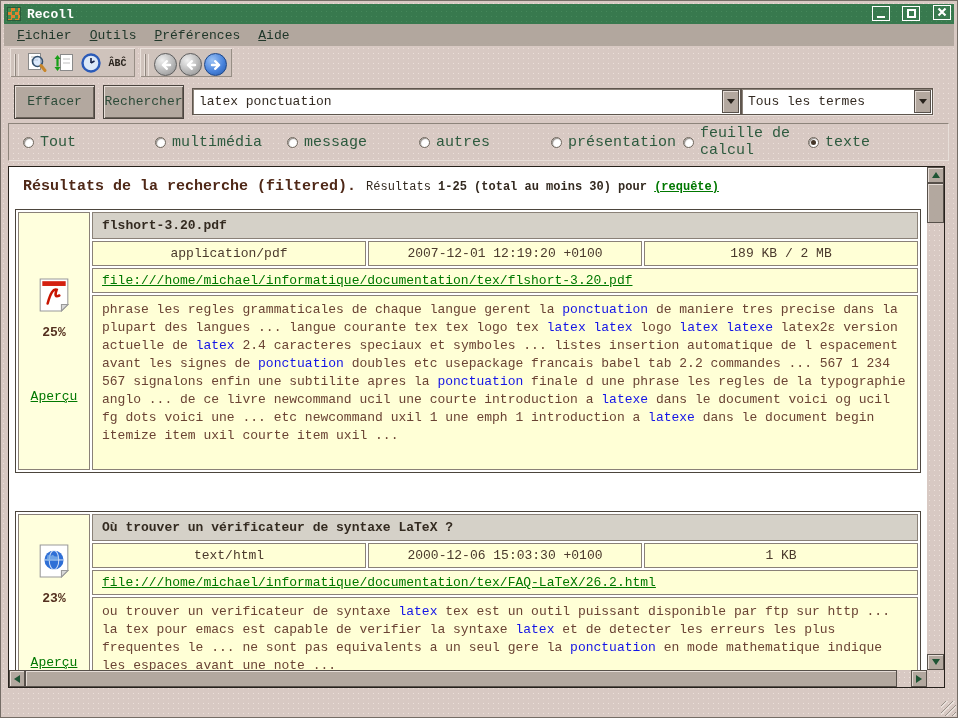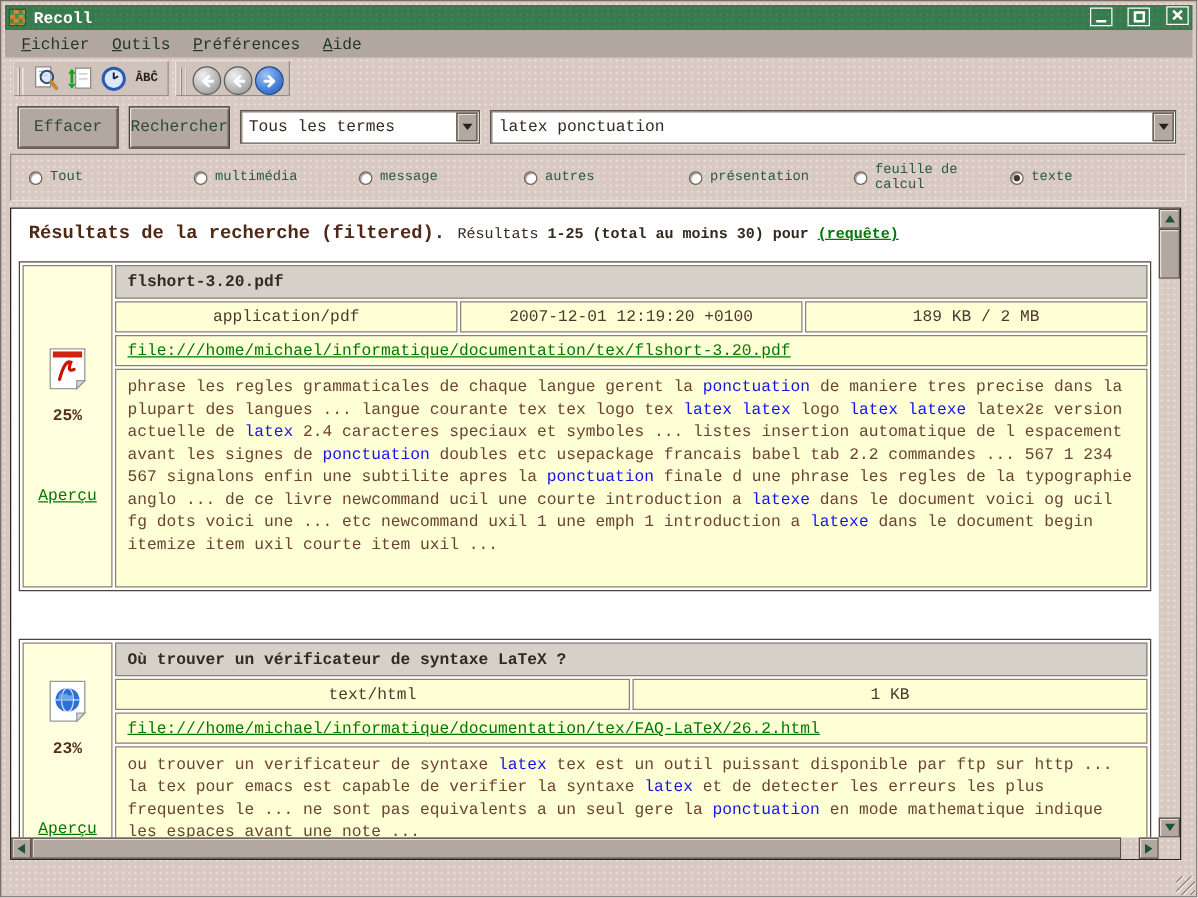--- a/index.html
+++ b/index.html
@@ -66,21 +66,21 @@
   .filterbar { height: 38px; margin: 8px 5px 0 4px; border: 1px solid;
                border-color: #8d847b #e8dfd9 #e8dfd9 #8d847b;
                display: flex; align-items: center; padding-left: 14px; flex: 0 0 38px; }
   .filter { display: flex; align-items: center; flex: 0 0 132px; cursor: default; }
   .filter:nth-child(6) { flex-basis: 125px; }
   .filter:last-child { flex-basis: auto; }
   .radio { width: 11px; height: 11px; border-radius: 50%; background: #fff;
            border: 1px solid #6e665c; box-shadow: inset 1px 1px 1px rgba(60,50,40,.55); flex: 0 0 11px; }
   .radio.on::after { content: ""; display: block; width: 5px; height: 5px; margin: 2px;
                      border-radius: 50%; background: #45372a; }
-  .flabel { font-size: 11px; color: #2d5a3e; margin-left: 6px; }
+  .flabel { font-size: 15px; color: #2d5a3e; margin-left: 6px; }
 
   
   .results-frame { flex: 1; min-height: 0; margin: 5px 9px 0 4px; border: 1px solid #26211c;
                    display: grid; grid-template-columns: 1fr 17px; grid-template-rows: 1fr 17px;
                    background: #fff; }
   .results-content { overflow: hidden; padding-top: 8px; }
   .res-header { padding: 2px 0 0 14px; margin-bottom: 14px; }
   .res-title { font-size: 15px; font-weight: bold; color: #4f2817; }
   .res-sub { font-size: 12px; color: #33291f; margin-left: 10px; }
   .res-sub b { color: #33291f; }
@@ -208,28 +208,28 @@
         <svg width="18" height="18" viewBox="0 0 20 20">
           <path d="M5.5 10 H12.5 M9 5.8 L13.5 10 L9 14.2" fill="none" stroke="#fff" stroke-width="2.6" stroke-linecap="round" stroke-linejoin="round"></path>
         </svg>
       </span>
     </div>
   </div>
 
   <div class="searchrow">
     <button class="qbtn">Effacer</button>
     <button class="qbtn">Rechercher</button>
+    <div class="combo combo-query">
+      <input value="latex ponctuation" style="">
+      <span class="combo-arrow">
+          <span class="tri-down"></span>
+        </span>
+    </div>
     <div class="combo combo-mode">
       <span class="combo-text">Tous les termes</span>
-      <span class="combo-arrow">
-          <span class="tri-down"></span>
-        </span>
-    </div>
-    <div class="combo combo-query">
-      <input value="latex ponctuation" style="">
       <span class="combo-arrow">
           <span class="tri-down"></span>
         </span>
     </div>
   </div>
 
   <div class="filterbar" id="filterbar">
   <label class="filter">
     <span class="radio"></span>
     <span class="flabel">Tout</span>
@@ -311,20 +311,21 @@
           <path d="M8 10 q3 2 5 0 q2 3 5 1 v4 q-4 2 -6 0 q-2 2 -5 0 Z" fill="#7fb2e8" opacity="0.8"></path>
         </svg>
       </span>
       <span class="rpct">23%</span>
       <a class="green-link rprev">Aperçu</a>
     </div>
     <div class="rmain">
       <div class="rtitle">Où trouver un vérificateur de syntaxe LaTeX ?</div>
       <div class="rmeta">
         <div class="rcell">text/html</div>
+        <div class="rcell">2000-12-06 15:03:30 +0100</div>
         <div class="rcell">1 KB</div>
       </div>
       <div class="rurl"><a class="green-link">file:///home/michael/informatique/documentation/tex/FAQ-LaTeX/26.2.html</a></div>
       <div class="rsnippet"><span>ou trouver un verificateur de syntaxe </span><span class="hl">latex</span><span> tex est un outil puissant disponible par ftp sur http ... la tex pour emacs est capable de verifier la syntaxe </span><span class="hl">latex</span><span> et de detecter les erreurs les plus frequentes le ... ne sont pas equivalents a un seul gere la </span><span class="hl">ponctuation</span><span> en mode mathematique indique les espaces avant une note ...</span></div>
     </div>
   </div>
 </div>
     </div>
 
     <div class="vscroll">

